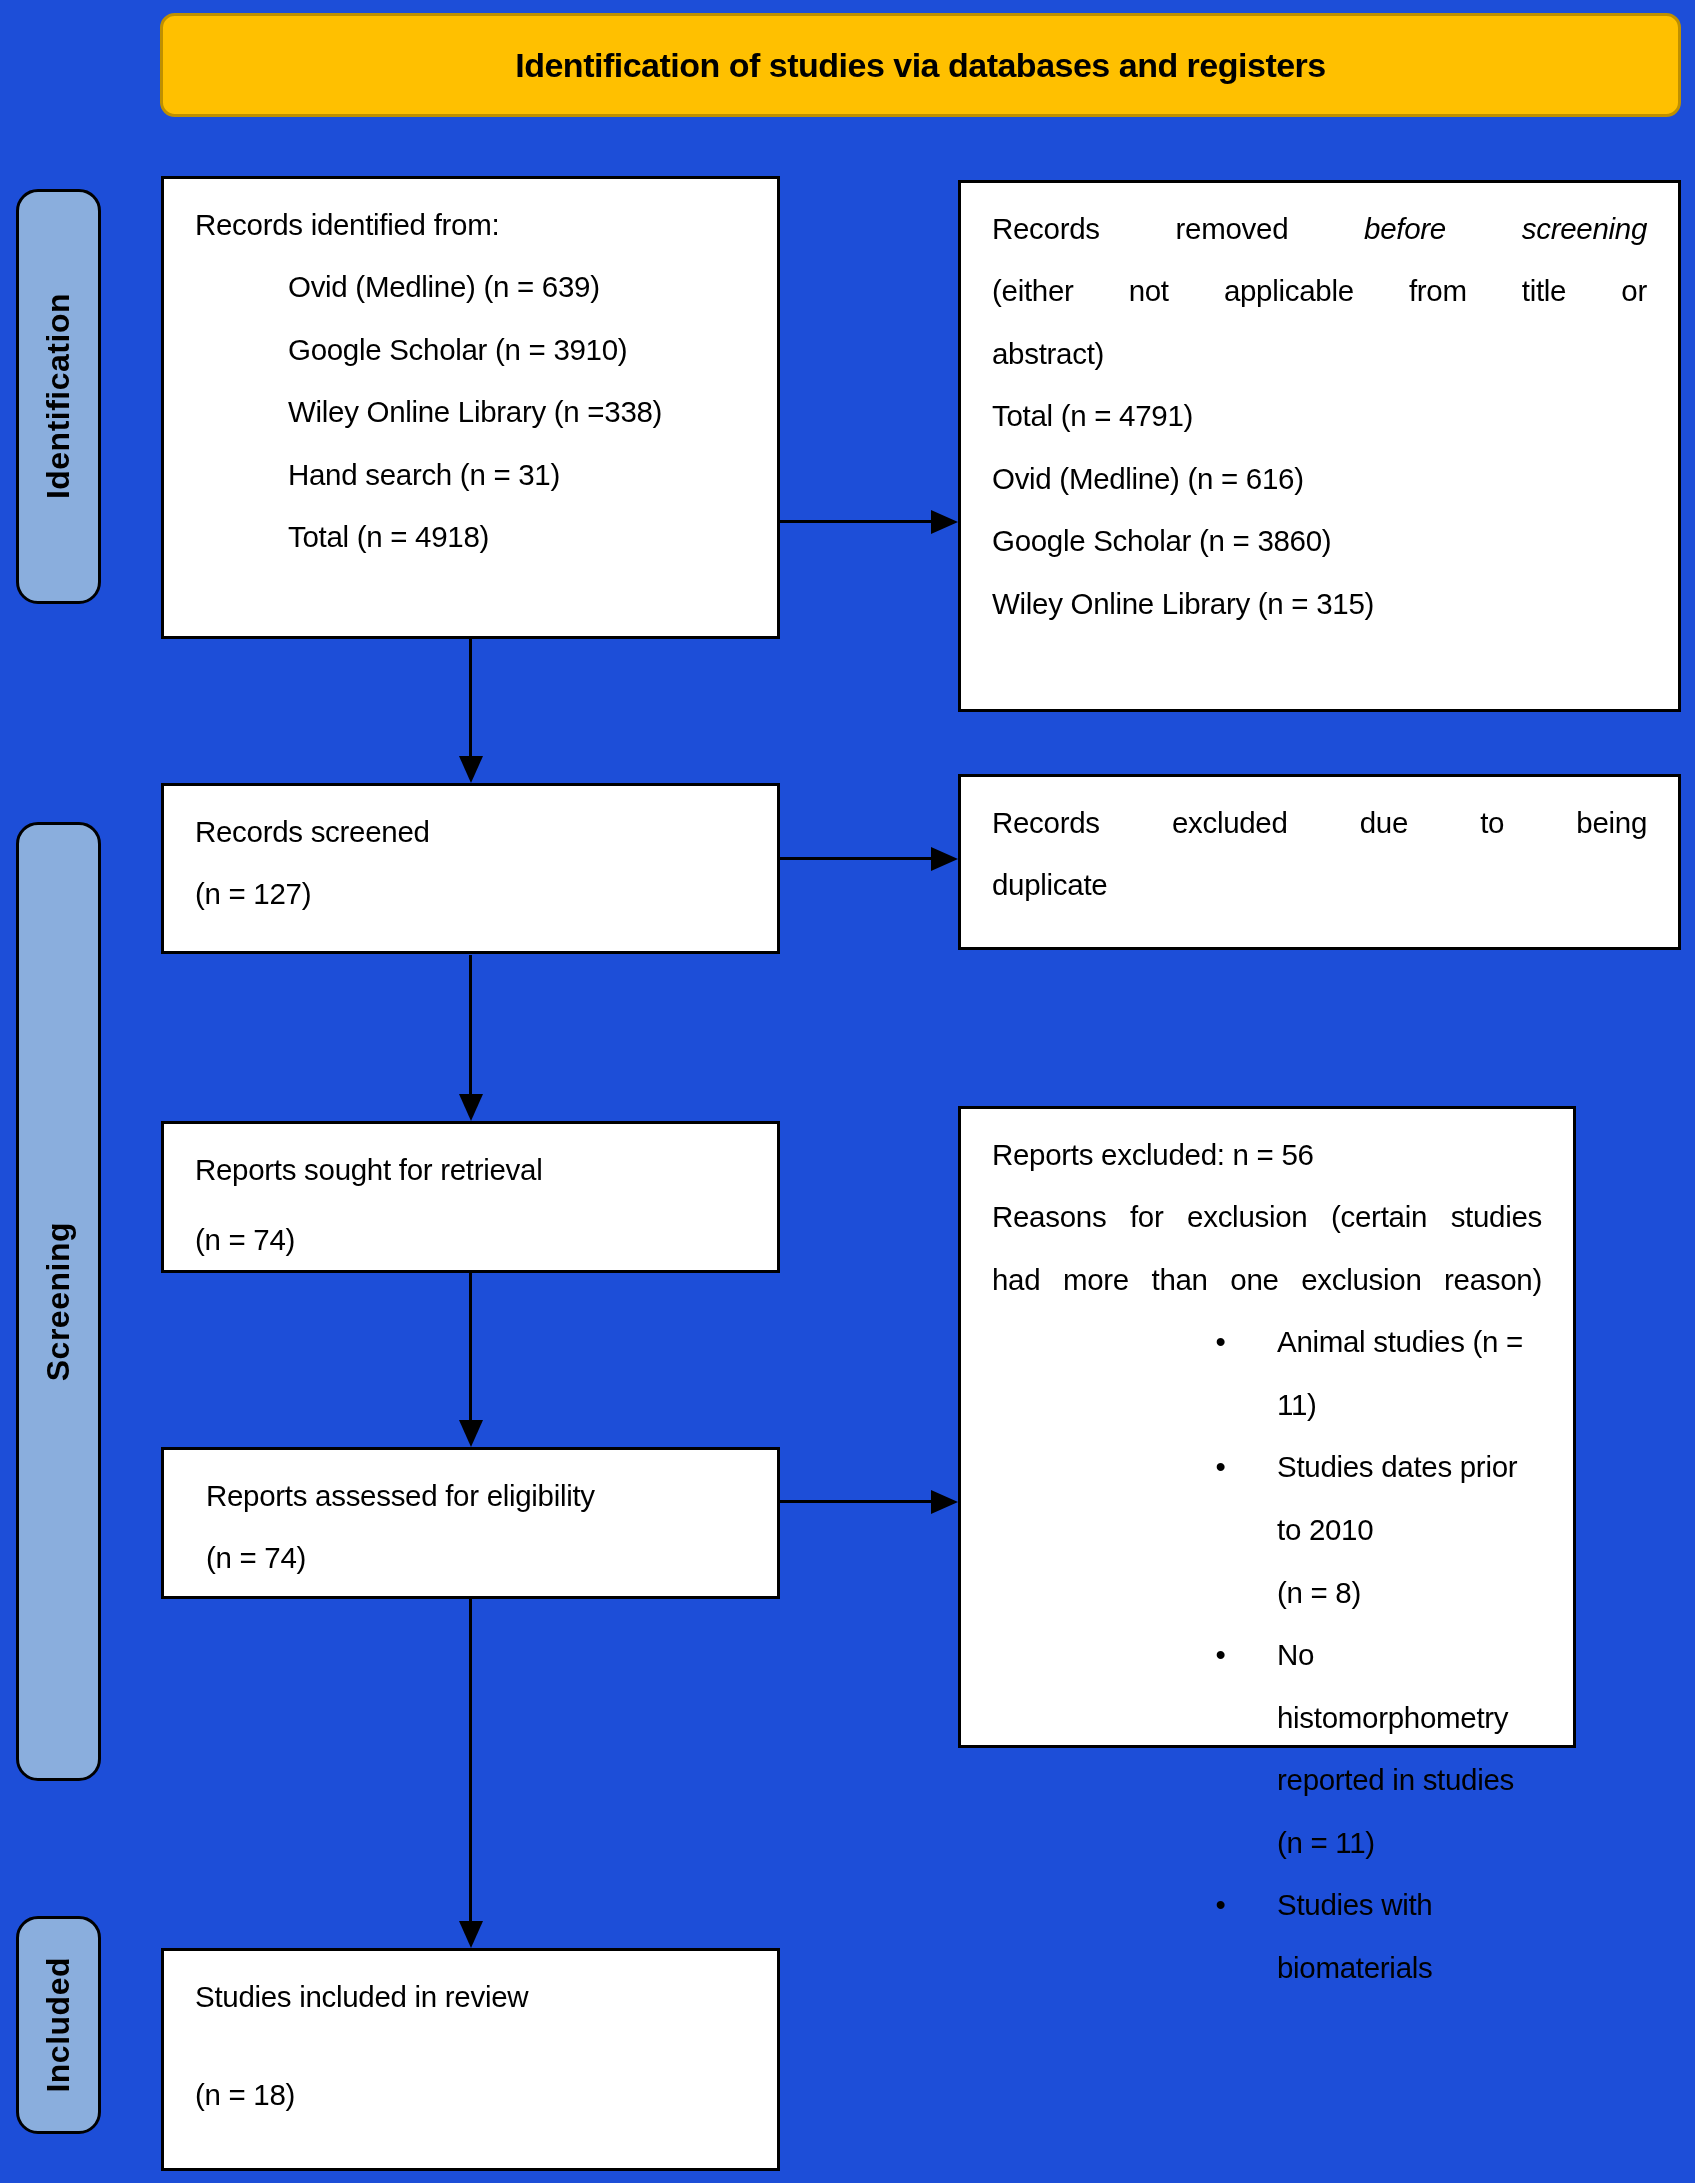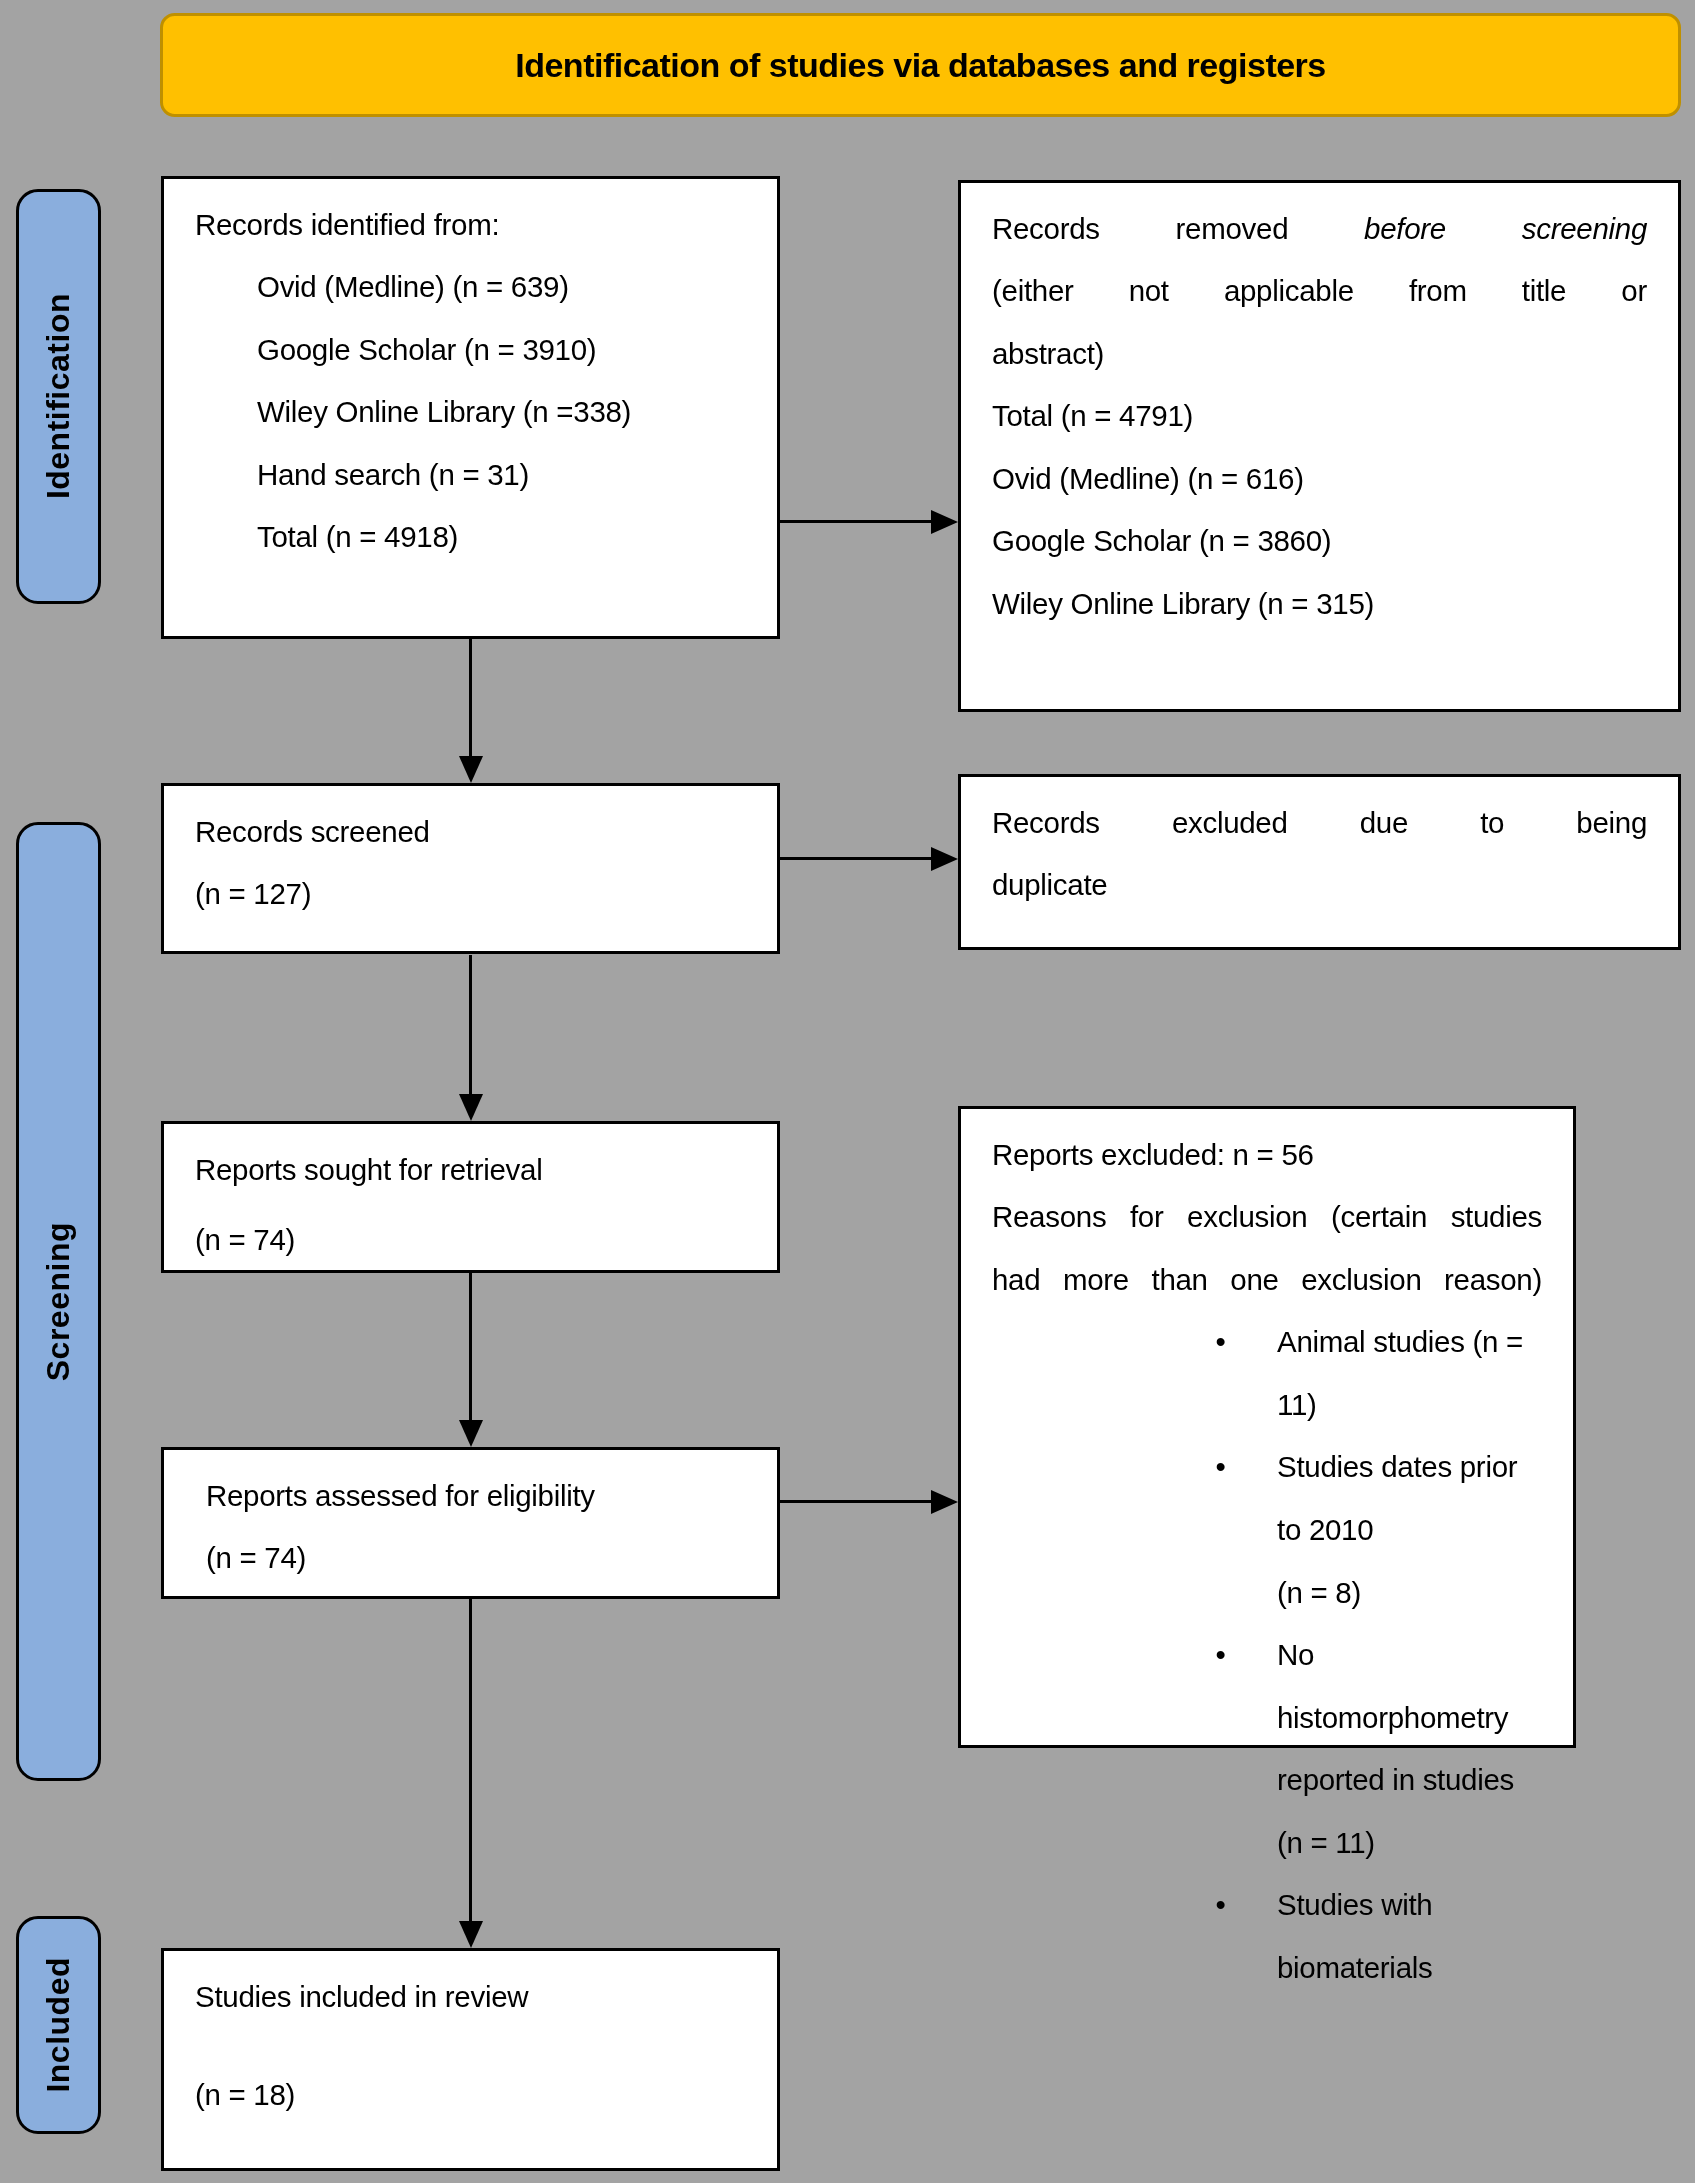--- a/index.html
+++ b/index.html
@@ -1,20 +1,20 @@
 <!DOCTYPE html>
 <html style="font-size:8.4px"><head>
 <meta charset="utf-8">
 <style>
   html,body{margin:0;padding:0;background:#ffffff;}
   .canvas{
     position:relative;
     width:1696px;
     height:2183px;
-    background:#a3a3a3;
+    background:#1d4ed8;
     font-family:"Liberation Sans", sans-serif;
     color:#000;
     overflow:hidden;
   }
 
   
   .banner{
     position:absolute;left:160px;top:13px;width:1521px;height:104px;
     background:#FFC000;border:3.7px solid #BF9000;border-radius:14.8px;
     box-sizing:border-box;display:flex;align-items:center;justify-content:center;
@@ -44,21 +44,21 @@
   }
   #box-identified{left:161px;top:176px;width:619px;height:463px;}
   #box-removed{left:958px;top:180px;width:723px;height:532px;}
   #box-screened{left:161px;top:783px;width:619px;height:171px;}
   #box-duplicates{left:958px;top:774px;width:723px;height:176px;}
   #box-sought{left:161px;top:1121px;width:619px;height:152px;gap:8px;}
   #box-excluded{left:958px;top:1106px;width:618px;height:642px;}
   #box-assessed{left:161px;top:1447px;width:619px;height:152px;padding-left:42px;}
   #box-included{left:161px;top:1948px;width:619px;height:223px;gap:36px;}
 
-  .indent{margin-left:62px;}
+  .indent{margin-left:93px;}
   .jline{text-align:justify;text-align-last:justify;}
   .it{font-style:italic;}
 
   .bullets{margin:0 0 0 211px;padding:0;list-style:none;}
   .bullets li{display:grid;grid-template-columns:74px 1fr;}
   .dot{padding-left:12.6px;}
 
   
   .arrow-v{position:absolute;width:25px;display:flex;flex-direction:column;align-items:center;}
   .arrow-v .shaft{width:3.7px;flex:1;background:#000;}

